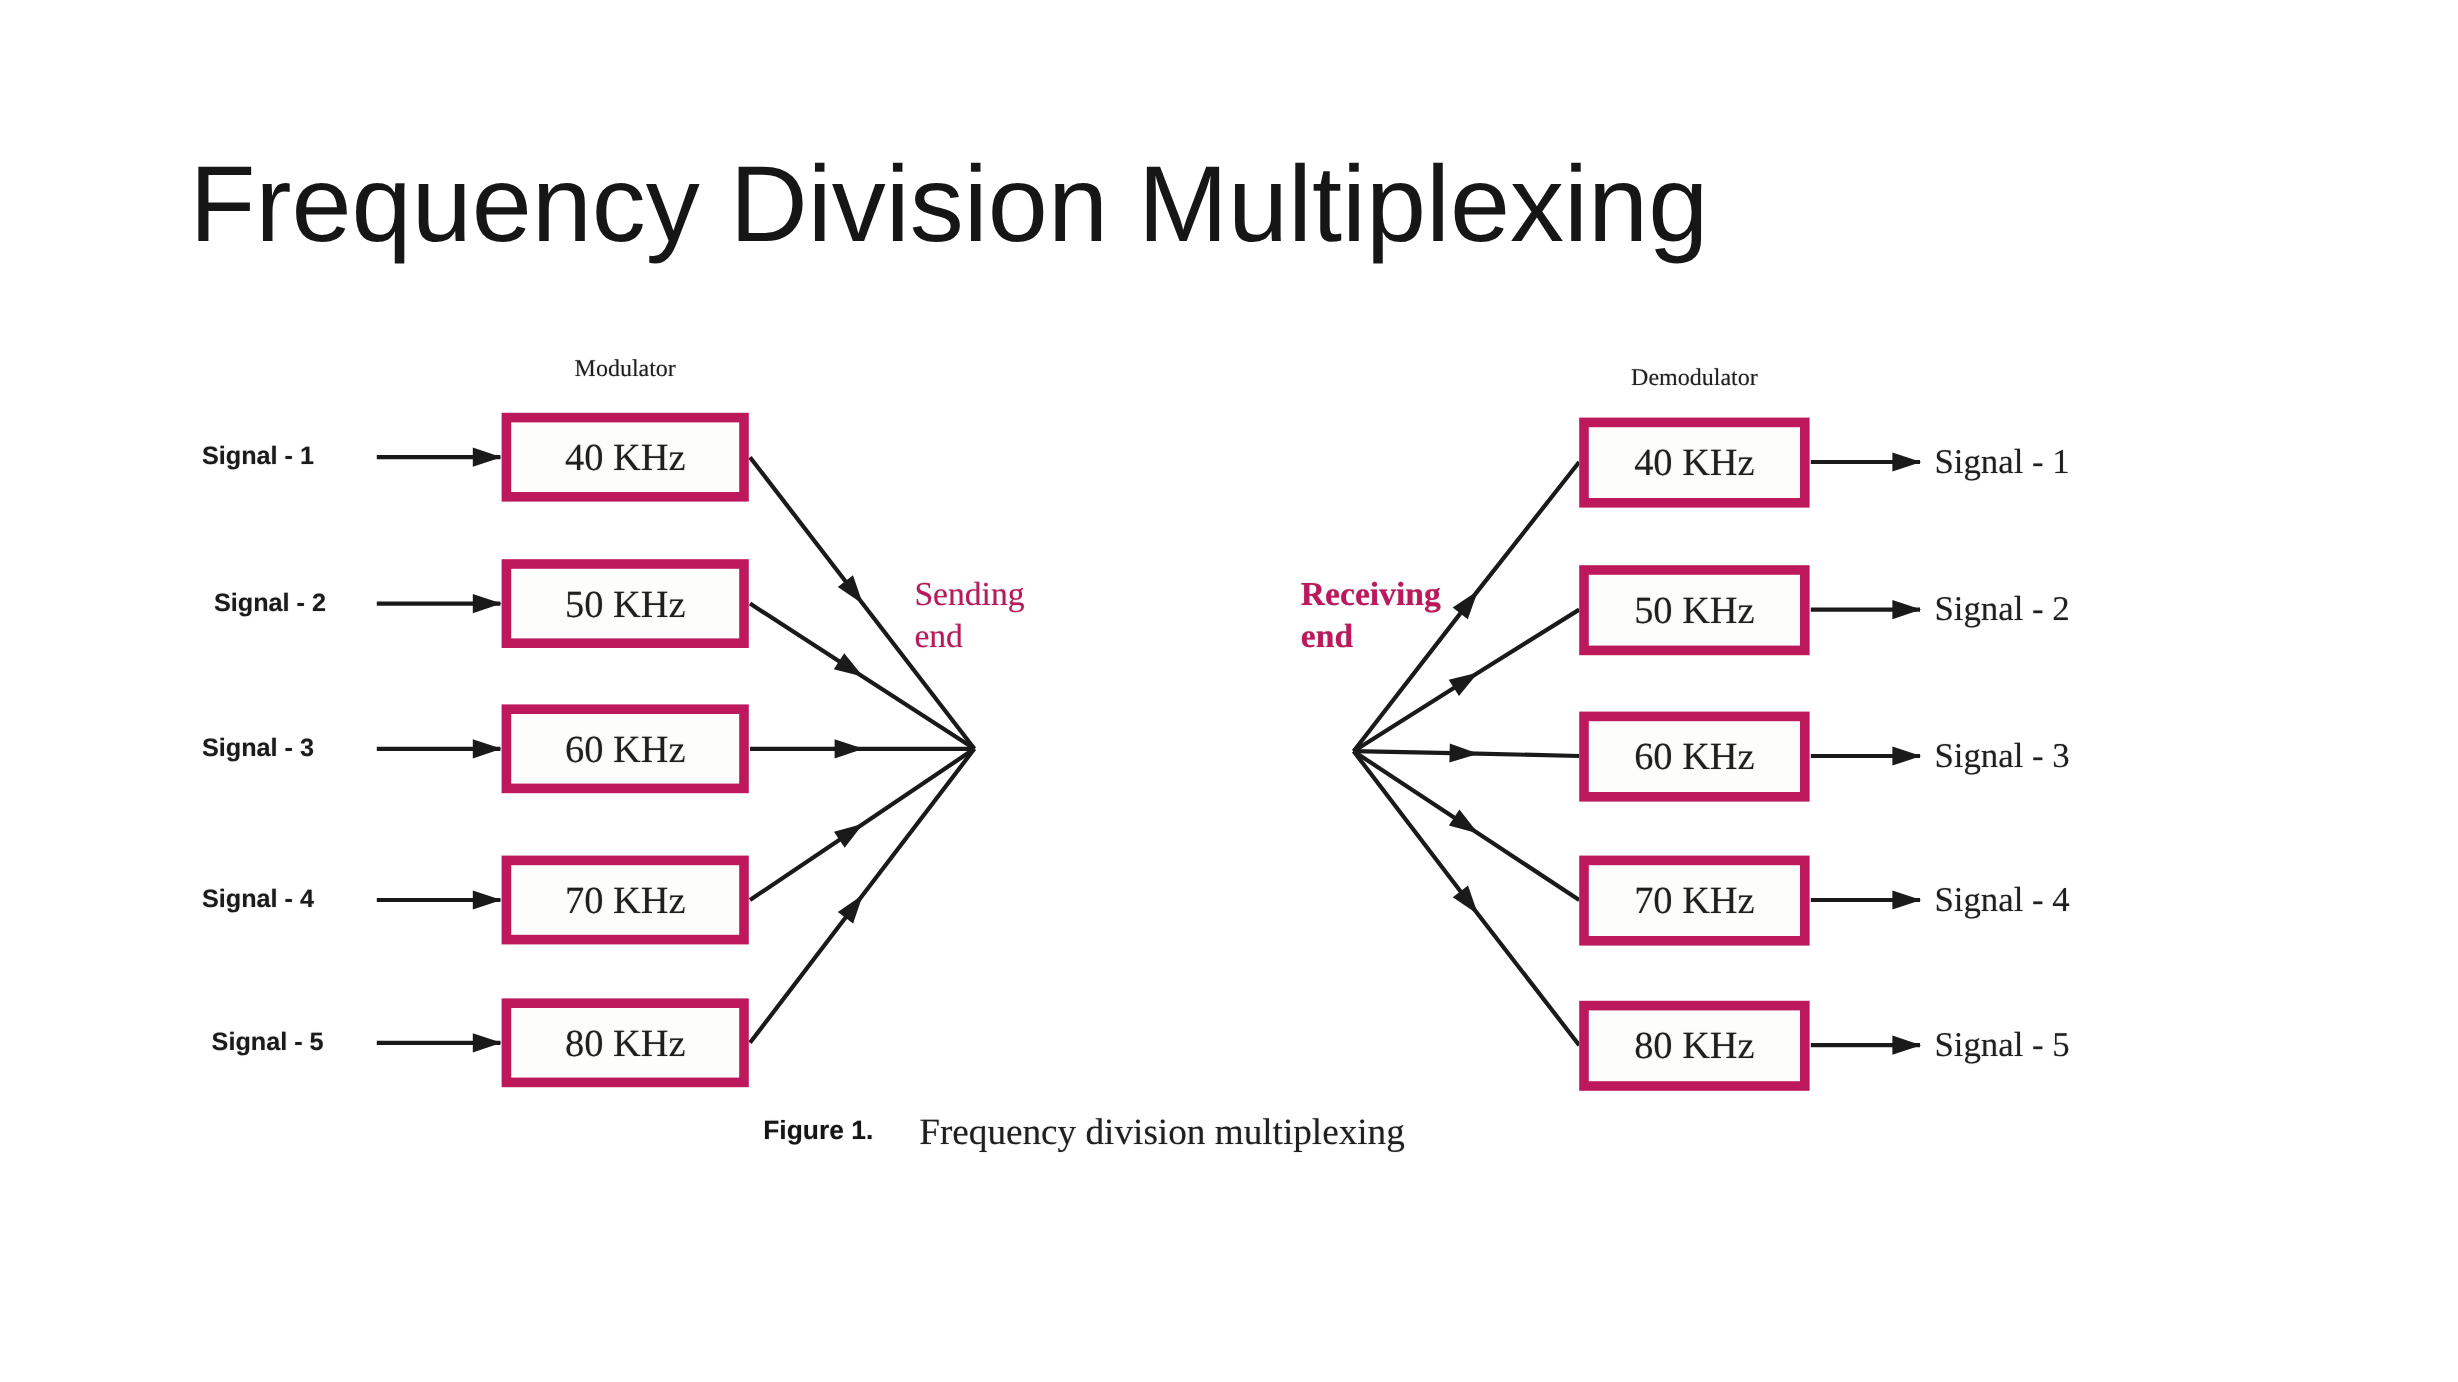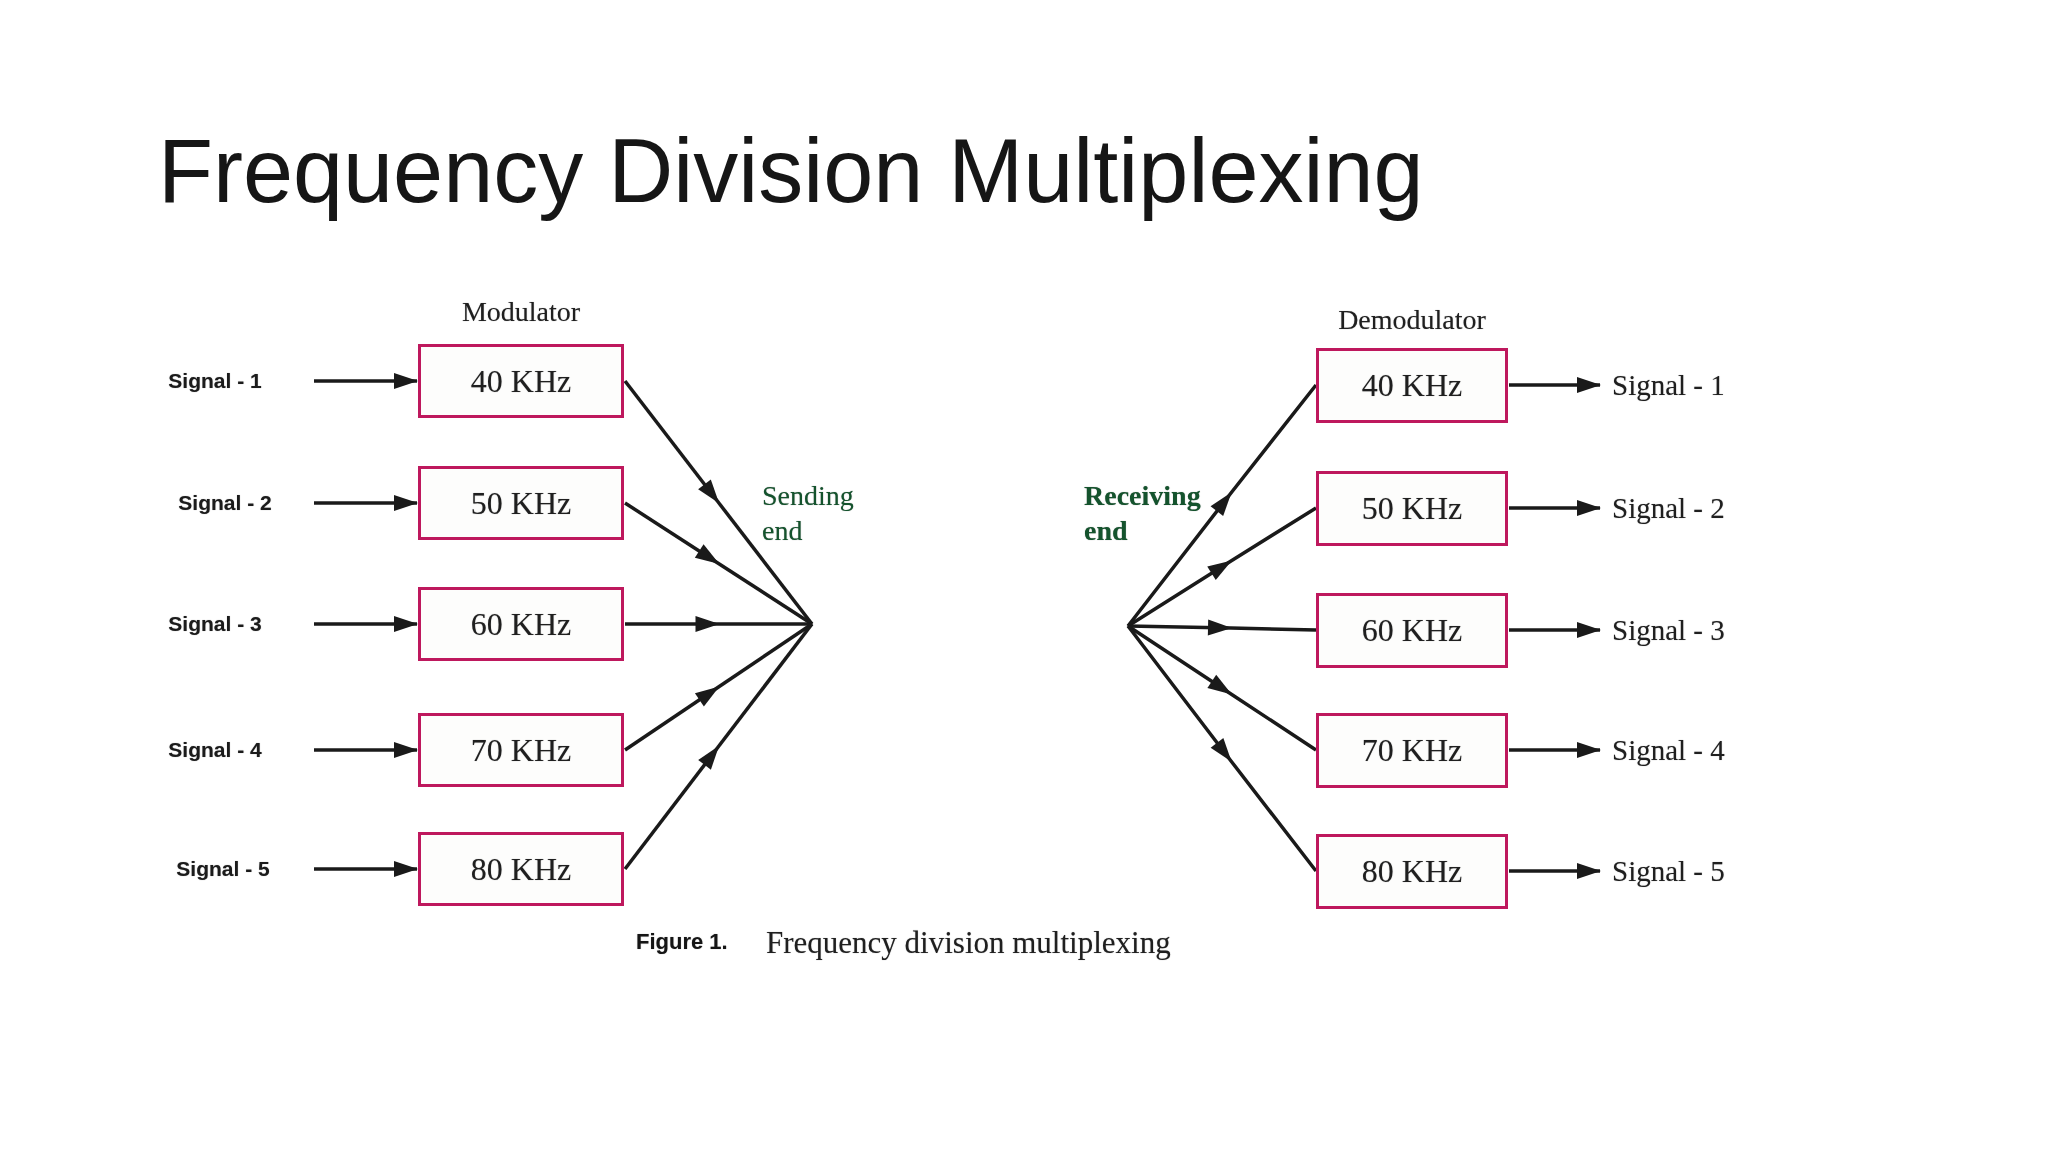--- a/index.html
+++ b/index.html
@@ -1,31 +1,31 @@
 <!DOCTYPE html>
 <html><head>
 <meta charset="utf-8">
 <style>
   html,body{margin:0;padding:0;background:#ffffff;}
   .slide{position:relative;width:2048px;height:1152px;background:#ffffff;overflow:hidden;
          font-family:"Liberation Sans",sans-serif;padding-left:37px;}
   .title{position:absolute;left:158px;top:116px;font-size:90px;line-height:110px;
          font-weight:300;color:#161616;letter-spacing:0px;white-space:nowrap;}
   .scan{text-shadow:0 0 1px rgba(20,20,20,0.4);}
-  .box{position:absolute;box-sizing:border-box;border:3px solid #be185d;background:#fdfdfc;
+  .box{position:absolute;box-sizing:border-box;border:8px solid #be185d;background:#fdfdfc;
        display:flex;align-items:center;justify-content:center;
        font-family:"Liberation Serif",serif;font-size:32px;color:#1f1f1f;}
   .siglabel-left{position:absolute;width:130px;height:32px;line-height:32px;text-align:center;
        font-weight:bold;font-size:21px;color:#1b1b1b;}
   .siglabel-right{position:absolute;width:160px;height:34px;line-height:34px;text-align:left;
        font-family:"Liberation Serif",serif;font-size:29px;color:#1f1f1f;white-space:nowrap;}
   .toplabel{position:absolute;text-align:center;font-family:"Liberation Serif",serif;
-       font-size:28px;color:#1f1f1f;}
+       font-size:20px;color:#1f1f1f;}
   .endlabel{position:absolute;font-family:"Liberation Serif",serif;font-size:28px;
-       line-height:35px;color:#14532d;white-space:pre-line;}
+       line-height:35px;color:#be185d;white-space:pre-line;}
   .caption-fig{position:absolute;left:636px;top:929px;font-weight:bold;font-size:22px;color:#151515;}
   .caption-text{position:absolute;left:766px;top:925px;font-family:"Liberation Serif",serif;
        font-size:31px;color:#1f1f1f;}
   svg.arrows{position:absolute;left:0;top:0;pointer-events:none;}
 </style>
 </head>
 <body>
 
 <div class="slide">
 

